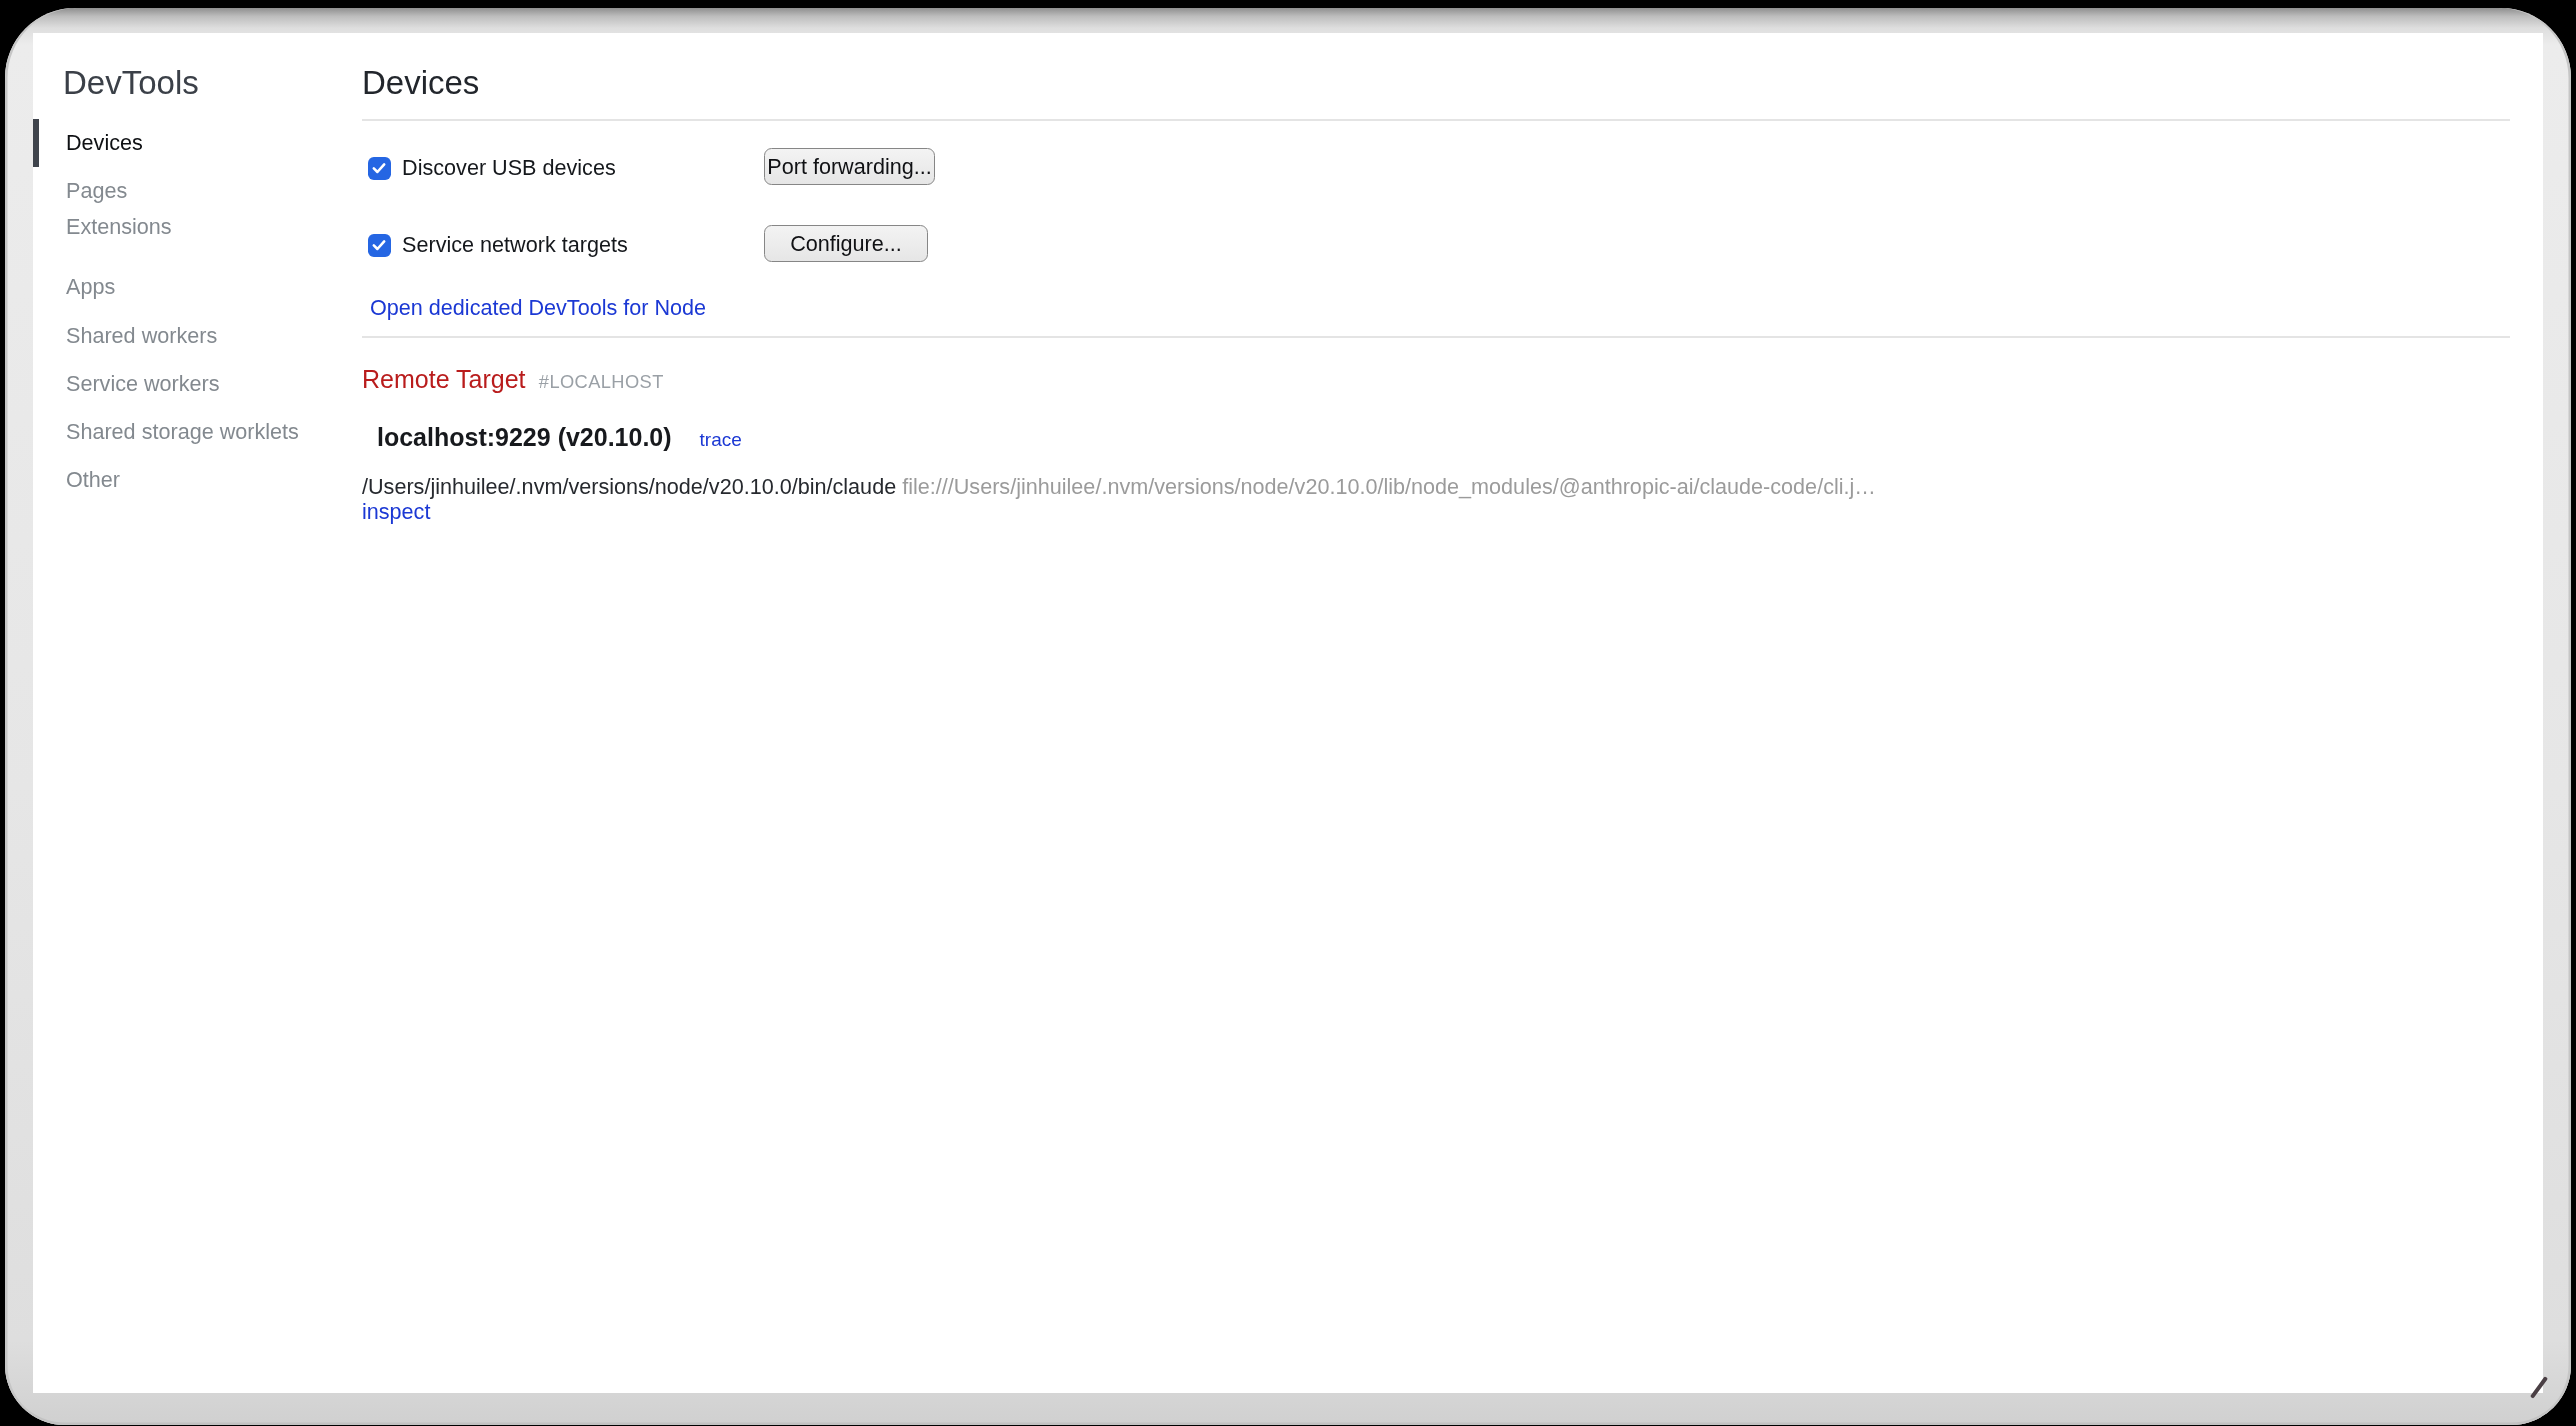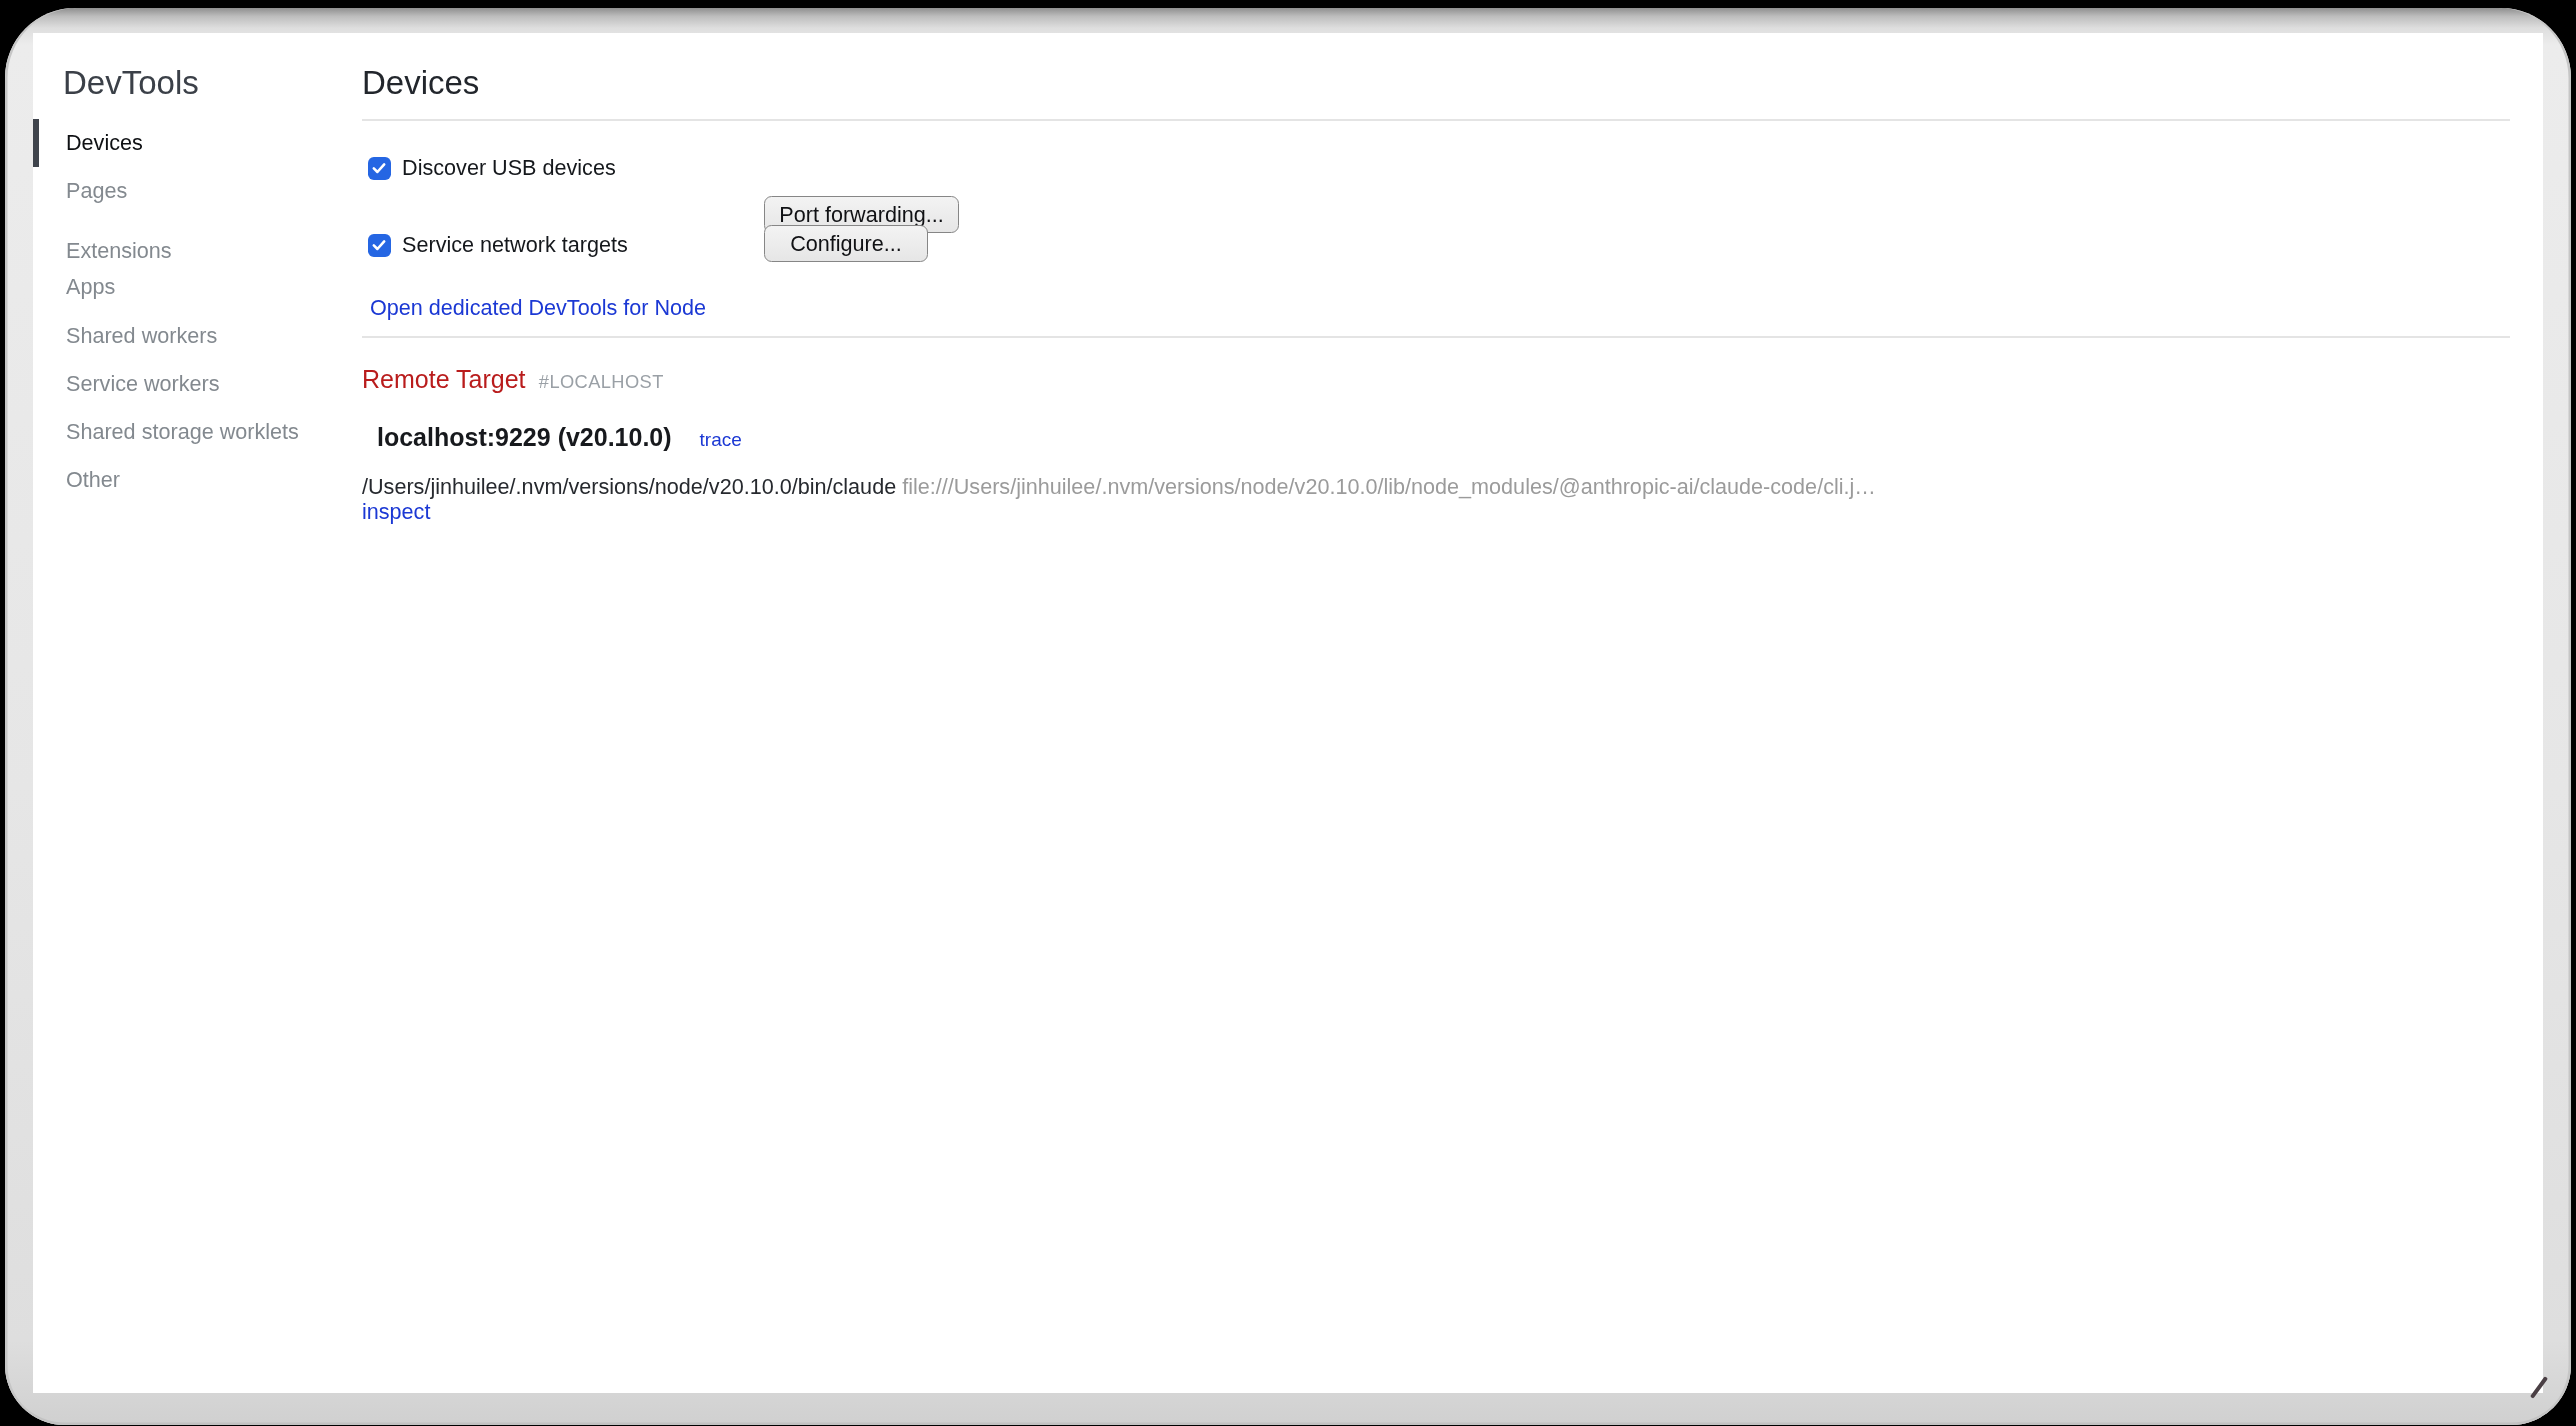--- a/index.html
+++ b/index.html
@@ -56,21 +56,21 @@
   .check-label { font-size:21.6px; color:#15181c; }
 
   .btn {
     position:absolute; left:731px; height:37px;
     background:linear-gradient(#f3f3f3,#e6e6e6);
     border:1.7px solid #868686; border-radius:7.5px;
     display:flex; align-items:center; justify-content:center;
     font-size:21.6px; color:#101114; cursor:pointer; white-space:nowrap;
     font-family:inherit;
   }
-  .btn-portfwd { top:115px; width:195px;margin-top:48px; }
+  .btn-portfwd { top:115px; width:171px; }
   .btn-config  { top:192px; width:164px; }
 
   a.link { color:#1b38d4; text-decoration:none; cursor:pointer; }
   .node-link { position:absolute; left:337px; top:261px; line-height:28px; font-size:21.6px; }
 
   .remote-heading {
     position:absolute; left:329px; top:326px; line-height:40px;
     display:flex; align-items:baseline; gap:13.3px;
   }
   .remote-title { font-size:25px; color:#b91c1c; }
@@ -100,21 +100,21 @@
 <body>
 
 <div class="window">
   <div class="content">
 
     <div class="sidebar-title">DevTools</div>
     <div class="select-bar"></div>
 
     <div class="nav-item selected" style="top:86px">Devices</div>
     <div class="nav-item" style="top:134px">Pages</div>
-    <div class="nav-item" style="top:194px">Extensions</div>
+    <div class="nav-item" style="top:170px">Extensions</div>
     <div class="nav-item" style="top:230px">Apps</div>
     <div class="nav-item" style="top:279px">Shared workers</div>
     <div class="nav-item" style="top:327px">Service workers</div>
     <div class="nav-item" style="top:375px">Shared storage worklets</div>
     <div class="nav-item" style="top:423px">Other</div>
 
     <div class="main-title">Devices</div>
     <div class="sep sep1"></div>
 
     <div class="check-row row-usb">

